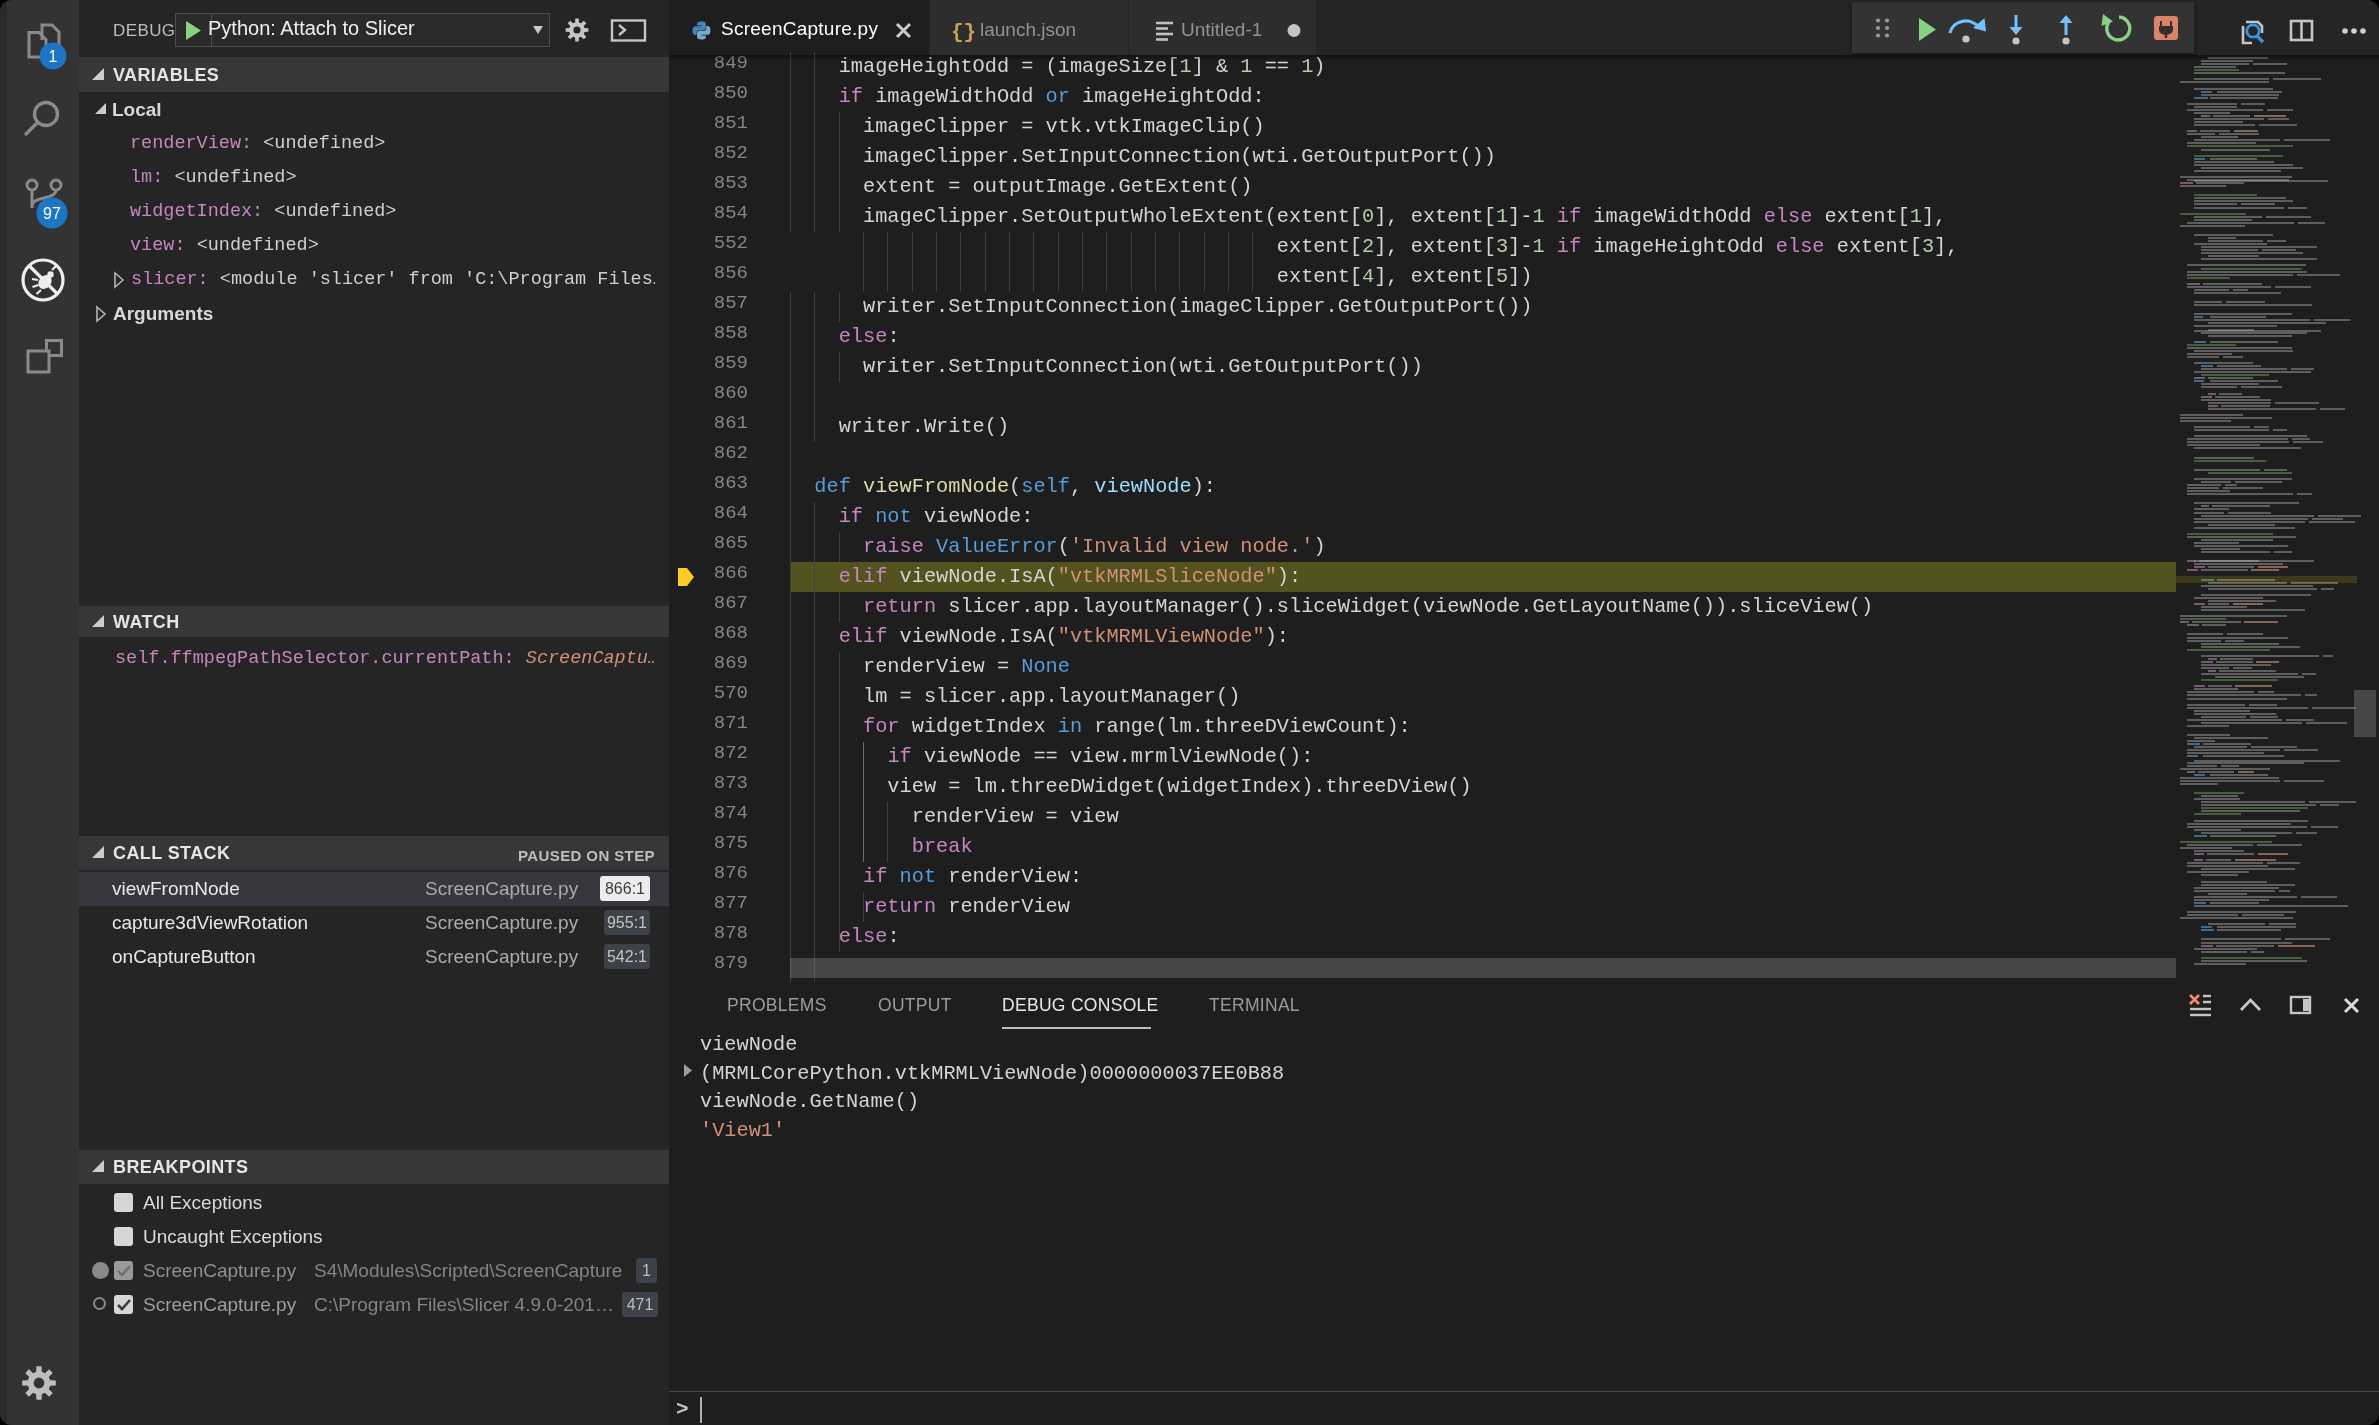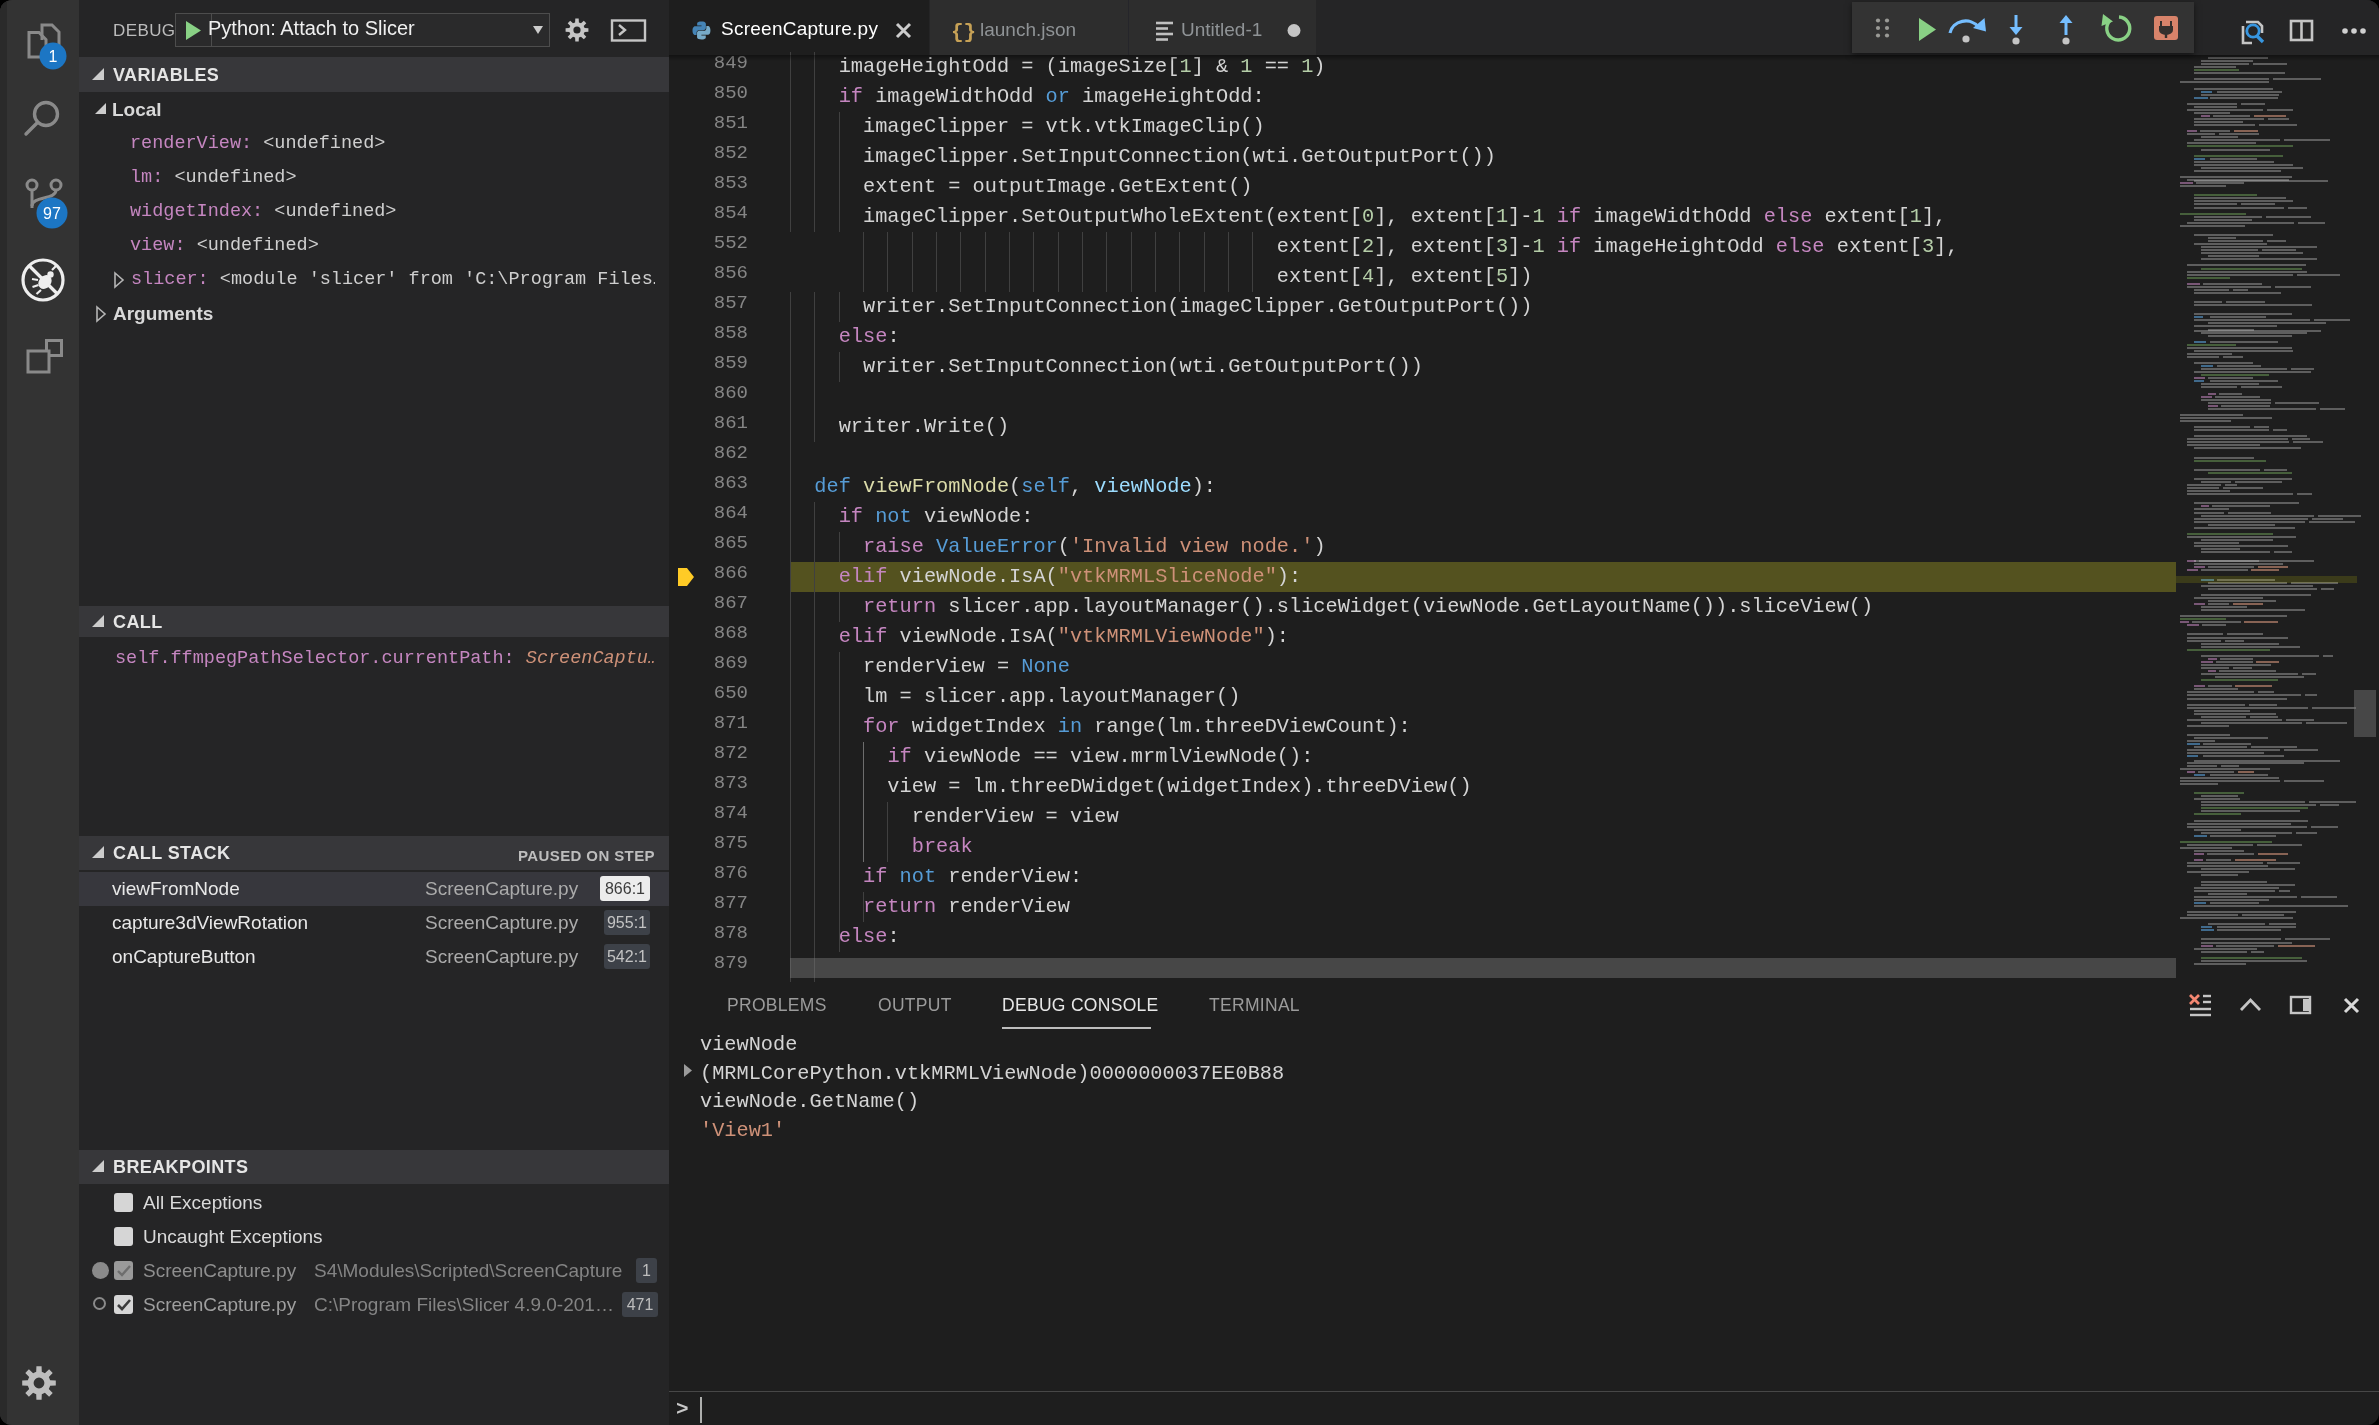--- a/index.html
+++ b/index.html
@@ -45,21 +45,21 @@
 <div class="gn">860</div>
 <div class="gn">861</div>
 <div class="gn">862</div>
 <div class="gn">863</div>
 <div class="gn">864</div>
 <div class="gn">865</div>
 <div class="gn">866</div>
 <div class="gn">867</div>
 <div class="gn">868</div>
 <div class="gn">869</div>
-<div class="gn">650</div>
+<div class="gn">570</div>
 <div class="gn">871</div>
 <div class="gn">872</div>
 <div class="gn">873</div>
 <div class="gn">874</div>
 <div class="gn">875</div>
 <div class="gn">876</div>
 <div class="gn">877</div>
 <div class="gn">878</div>
 <div class="gn">879</div>
     </div>
@@ -535,21 +535,21 @@
 <svg style="position:absolute;left:112px;top:271px" width="14" height="18">
       <path d="M3 2 L11 9 L3 16 Z" fill="none" stroke="#b5b5b5" stroke-width="1.6"></path>
     </svg>
 <div class="mrow" style="top:269px;left:131px;width:524px;overflow:hidden;white-space:nowrap"><span style="color:#c586c0">slicer: </span><span style="color:#cfcfcf">&lt;module 'slicer' from 'C:\Program Files…</span></div>
 <svg style="position:absolute;left:94px;top:305px" width="14" height="18">
       <path d="M3 2 L11 9 L3 16 Z" fill="none" stroke="#b5b5b5" stroke-width="1.6"></path>
     </svg>
 <div style="position:absolute;left:113px;top:303px;font-size:19px;font-weight:bold;color:#d8d8d8">Arguments</div>
 <div class="shdr" style="top:606px;height:31px"></div>
 <div style="position:absolute;left:92px;top:615px;width:0;height:0;border-left:12px solid transparent;border-bottom:12px solid #cccccc"></div>
-<div style="position:absolute;left:113px;top:612px;font-size:18px;font-weight:bold;color:#e5e5e5;letter-spacing:.4px">CALL</div>
+<div style="position:absolute;left:113px;top:612px;font-size:18px;font-weight:bold;color:#e5e5e5;letter-spacing:.4px">WATCH</div>
 <div class="mrow" style="top:648px;left:115px;width:540px;overflow:hidden;white-space:nowrap"><span style="color:#c586c0">self.ffmpegPathSelector.currentPath: </span><span style="color:#ce9178;font-style:italic">ScreenCaptu…</span></div>
 <div class="shdr" style="top:836px;height:34px"></div>
 <div style="position:absolute;left:92px;top:846px;width:0;height:0;border-left:12px solid transparent;border-bottom:12px solid #cccccc"></div>
 <div style="position:absolute;left:113px;top:843px;font-size:18px;font-weight:bold;color:#e5e5e5;letter-spacing:.4px">CALL STACK</div>
 <div style="position:absolute;right:1724px;top:847px;font-size:15px;font-weight:bold;color:#bdbdbd;letter-spacing:.4px">PAUSED ON STEP</div>
 <div style="position:absolute;left:79px;top:872px;width:590px;height:34px;background:#37373d"></div>
 <div style="position:absolute;left:112px;top:878px;font-size:19px;color:#e8e8e8">viewFromNode</div>
 <div style="position:absolute;left:425px;top:878px;font-size:19px;color:#ababab">ScreenCapture.py</div>
 <div style="position:absolute;left:600px;top:876px;width:50px;height:25px;background:#ececec;border-radius:3px;color:#3c3c3c;font-size:16px;text-align:center;line-height:25px">866:1</div>
 <div style="position:absolute;left:112px;top:912px;font-size:19px;color:#e8e8e8">capture3dViewRotation</div>

